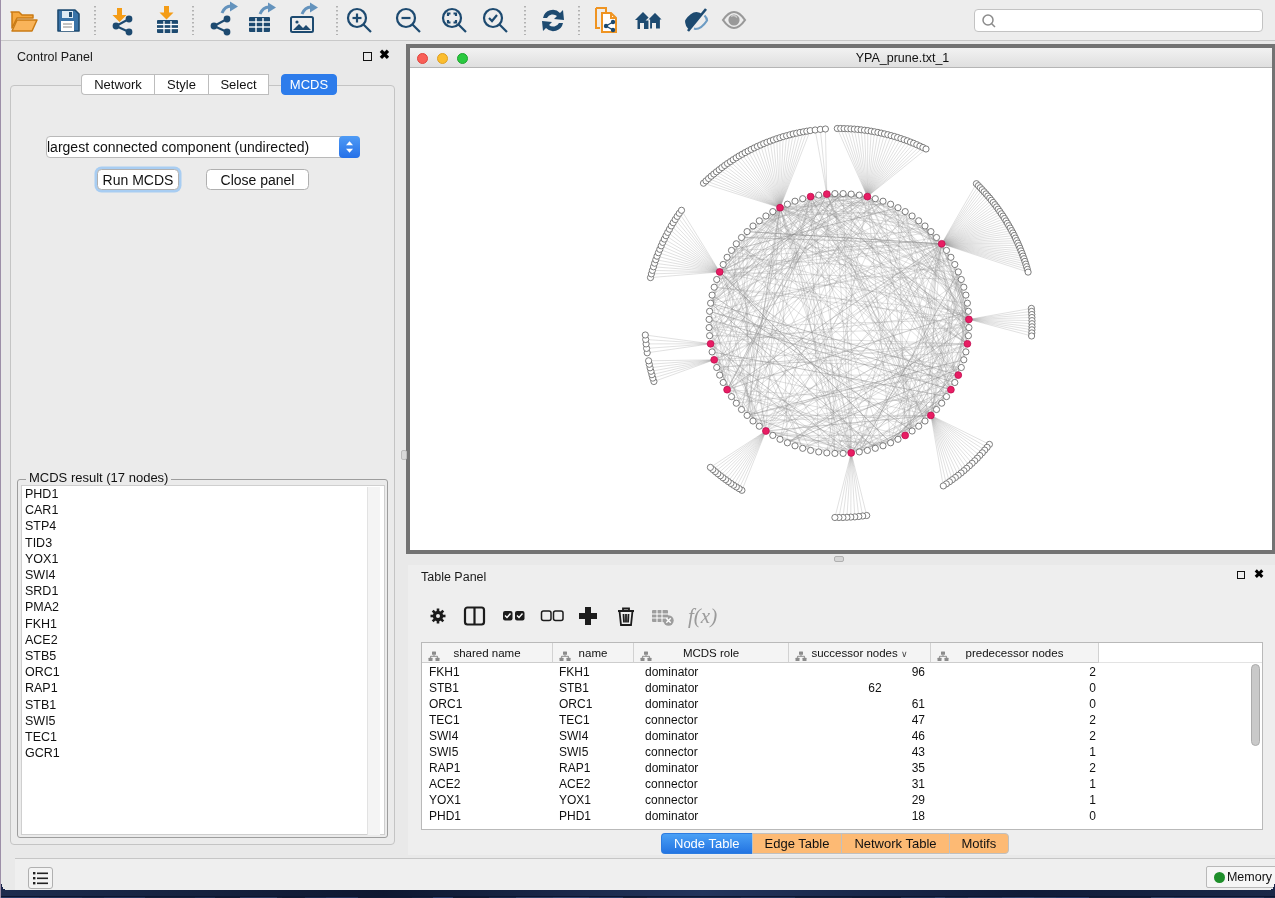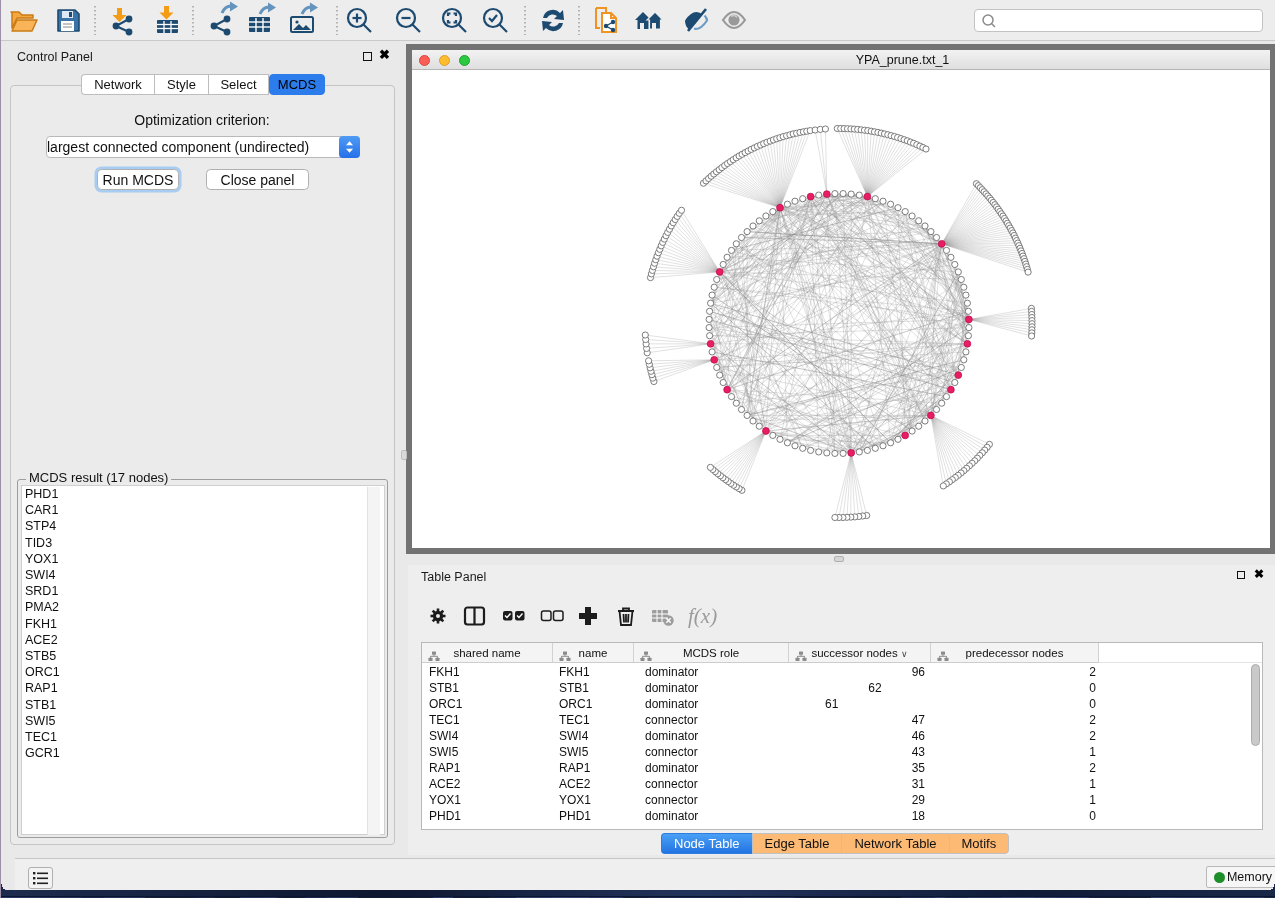--- a/index.html
+++ b/index.html
@@ -5,32 +5,32 @@
 #app{position:absolute;left:0;top:0;width:1275px;height:898px;background:#e9e9e9;border-left:1px solid #9d8fa8}
 .toolbar{position:absolute;left:0;top:0;width:1275px;height:41px;background:#ededed;border-bottom:1px solid #c9c9c9}
 .searchbox{position:absolute;left:973px;top:9px;width:289px;height:23px;background:#fff;border:1px solid #c3c3c3;border-radius:4px}
 .panelhead{font-size:12px;color:#1a1a1a}
 #cpanel{position:absolute;left:1px;top:41px;width:401px;height:817px;background:#e9e9e9}
 #cpanel .title{position:absolute;left:15px;top:9px;font-size:12.5px}
 #tabcontent{position:absolute;left:8px;top:44px;width:385px;height:760px;background:#ebebeb;border:1px solid #c4c4c4;border-radius:4px}
 .tabbar{position:absolute;left:79px;top:33px;height:21px;display:flex;z-index:5}
 .tab{height:21px;line-height:20px;background:#fff;border:1px solid #bdbdbd;border-right:none;font-size:13px;text-align:center;color:#111}
 .tab:first-child{border-radius:4px 0 0 4px}
-.tab.sel{background:#2d7ceb;color:#000000;border:1px solid #2d7ceb;border-radius:4px;margin-left:0}
+.tab.sel{background:#2d7ceb;color:#ffffff;border:1px solid #2d7ceb;border-radius:4px;margin-left:12px}
 .optlabel{position:absolute;left:0;top:71px;width:400px;text-align:center;font-size:14px;color:#111}
 .combo{position:absolute;left:44px;top:95px;width:314px;height:22px;background:#fff;border:1px solid #b9b9b9;border-radius:4px;font-size:14px;line-height:21px;color:#111}
 .combobtn{position:absolute;right:-1px;top:-1px;width:21px;height:22px;background:linear-gradient(#4f9bf5,#2570e8);border-radius:4px;color:#fff}
 .btn{position:absolute;height:21px;background:#fff;border:1px solid #b0b0b0;border-radius:4.5px;font-size:14px;text-align:center;line-height:20px;color:#111}
 #runbtn{left:95px;top:128px;width:82px;box-shadow:0 0 0 2.5px #a8cdf2}
 #closebtn{left:204px;top:128px;width:103px}
 .groupbox{position:absolute;left:15px;top:438px;width:371px;height:359px;border:1px solid #9d9d9d;border-radius:3px}
 .grouptitle{position:absolute;left:8px;top:-10px;background:#ebebeb;padding:0 3px;font-size:13px;color:#111}
 .mcdslist{position:absolute;left:3px;top:5px;width:364px;height:350px;background:#fff;border:1px solid #cfcfcf;font-size:12.5px;line-height:16.2px;padding:0 0 0 3px;color:#111}
 .mcdstrack{position:absolute;right:4px;top:1px;width:13px;height:348px;background:#f4f4f4;border-left:1px solid #e2e2e2}
-#netwin{position:absolute;left:405px;top:44px;width:870px;height:510px;background:#fff;border:6px solid #737373}
+#netwin{position:absolute;left:405px;top:44px;width:870px;height:510px;background:#fff;border:4px solid #737373}
 #nettitle{position:absolute;left:0;top:0;width:100%;height:20px;background:linear-gradient(#f2f2f2,#dfdfdf);border-bottom:1px solid #b5b5b5;text-align:center;font-size:12.5px;line-height:20px;color:#111;text-indent:123px}
 .tl{position:absolute;top:4.5px;width:11px;height:11px;border-radius:50%}
 #tpanel{position:absolute;left:407px;top:565px;width:868px;height:290px;background:#eee}
 #tpanel .title{position:absolute;left:13px;top:5px;font-size:12.5px}
 .tooliconrow{position:absolute;left:13px;top:36px;width:842px;height:40px}
 #tablebox{position:absolute;left:13px;top:77px;width:842px;height:188px;background:#fff;border:1px solid #b9b9b9}
 .thcell{position:absolute;top:0;height:20px;border-right:1px solid #d2d2d2;text-align:center;line-height:20px;color:#111;font-size:11.5px;background:#f4f4f4;border-bottom:1px solid #cdcdcd}
 .trow{position:absolute;font-size:12px;color:#111;height:16px;line-height:16px}
 .segbar{position:absolute;left:253px;top:268px;height:21px;display:flex}
 .seg{height:21px;line-height:20px;background:#fdba74;border:1px solid #c0c0c0;border-right:none;font-size:13px;padding:0 12px;color:#111}
@@ -204,21 +204,20 @@
   <div class="title panelhead">Control Panel</div>
   <div style="position:absolute;left:361px;top:11px;width:9px;height:9px;border:1.5px solid #111"></div>
   <div style="position:absolute;left:377px;top:6px;font-size:13px;font-weight:bold">✖</div>
   <div id="tabcontent"></div>
   <div class="tabbar">
         <div class="tab" style="width:73px">Network</div>
         <div class="tab" style="width:54px">Style</div>
         <div class="tab" style="width:61px;border-right:1px solid #bdbdbd">Select</div>
         <div class="tab sel" style="width:56px">MCDS</div>
       </div>
-  <div class="optlabel">Optimization criterion:</div>
   <div class="combo">largest connected component (undirected)<div class="combobtn"><svg viewBox="0 0 21 22" width="21" height="22">
             <path d="M7 9.2l3.5-4 3.5 4z" fill="#fff"></path>
             <path d="M7 12.8l3.5 4 3.5-4z" fill="#fff"></path>
           </svg></div></div>
   <div class="btn" id="runbtn">Run MCDS</div>
   <div class="btn" id="closebtn">Close panel</div>
   <div class="groupbox">
         <div class="grouptitle">MCDS result (17 nodes)</div>
     <div class="mcdslist">PHD1<br>CAR1<br>STP4<br>TID3<br>YOX1<br>SWI4<br>SRD1<br>PMA2<br>FKH1<br>ACE2<br>STB5<br>ORC1<br>RAP1<br>STB1<br>SWI5<br>TEC1<br>GCR1<div class="mcdstrack"></div></div>
   </div>
@@ -631,21 +630,21 @@
         <div class="trow" style="left:403px;top:21px;width:100px;text-align:right">96</div>
         <div class="trow" style="left:574px;top:21px;width:100px;text-align:right">2</div>
         <div class="trow" style="left:7px;top:37px;width:120px">STB1</div>
         <div class="trow" style="left:137px;top:37px;width:70px">STB1</div>
         <div class="trow" style="left:223px;top:37px;width:140px">dominator</div>
         <div class="trow" style="left:403px;top:37px;width:100px;text-align:center">62</div>
         <div class="trow" style="left:574px;top:37px;width:100px;text-align:right">0</div>
         <div class="trow" style="left:7px;top:53px;width:120px">ORC1</div>
         <div class="trow" style="left:137px;top:53px;width:70px">ORC1</div>
         <div class="trow" style="left:223px;top:53px;width:140px">dominator</div>
-        <div class="trow" style="left:403px;top:53px;width:100px;text-align:left">61</div>
+        <div class="trow" style="left:403px;top:53px;width:100px;text-align:right">61</div>
         <div class="trow" style="left:574px;top:53px;width:100px;text-align:right">0</div>
         <div class="trow" style="left:7px;top:69px;width:120px">TEC1</div>
         <div class="trow" style="left:137px;top:69px;width:70px">TEC1</div>
         <div class="trow" style="left:223px;top:69px;width:140px">connector</div>
         <div class="trow" style="left:403px;top:69px;width:100px;text-align:right">47</div>
         <div class="trow" style="left:574px;top:69px;width:100px;text-align:right">2</div>
         <div class="trow" style="left:7px;top:85px;width:120px">SWI4</div>
         <div class="trow" style="left:137px;top:85px;width:70px">SWI4</div>
         <div class="trow" style="left:223px;top:85px;width:140px">dominator</div>
         <div class="trow" style="left:403px;top:85px;width:100px;text-align:right">46</div>

